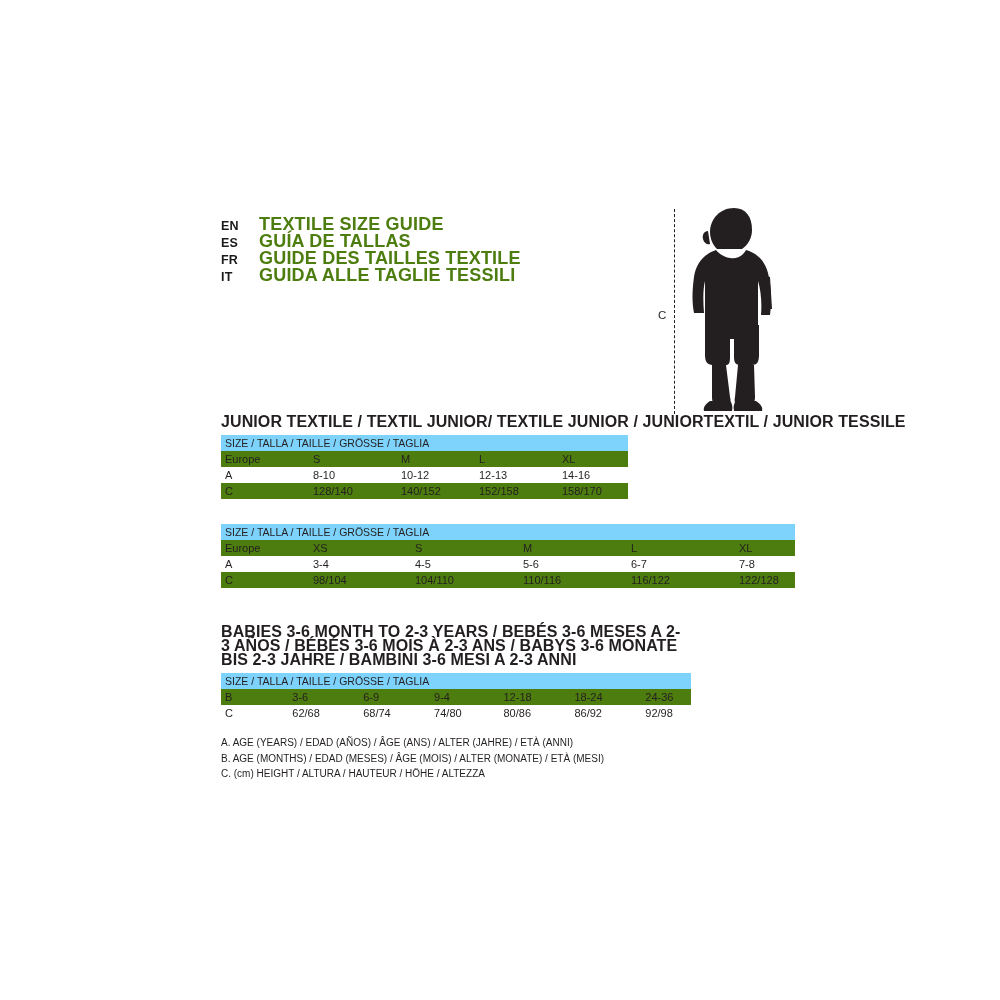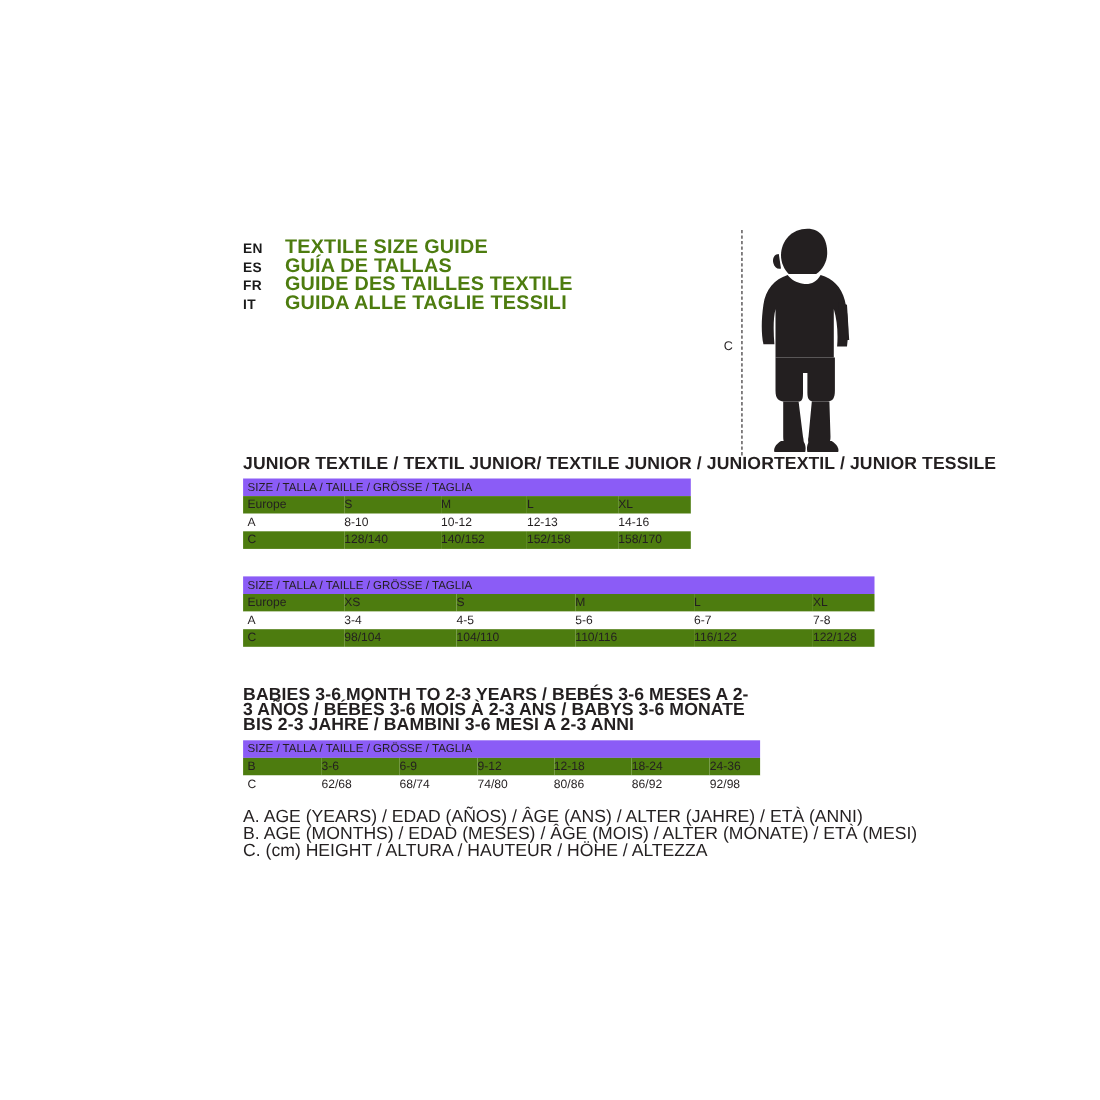--- a/index.html
+++ b/index.html
@@ -93,41 +93,41 @@
     color: #231f20;
   }
   table.size-table td, table.size-table th {
     padding: 0;
     height: 16px;
     vertical-align: middle;
     font-weight: normal;
     text-align: left;
   }
   .hdr-row td {
-    background: #8b5cf6;
+    background: #7dd3fc;
     font-size: 10.5px;
     color: #231f20;
     height: 17px;
   }
   .band-row td {
     background: #4d7c0f;
   }
   .plain-row td {
     background: #ffffff;
   }
   .cell-pad {
     padding-left: 4px !important;
   }
 
   
   .legend {
     position: absolute;
     left: 221px;
     top: 735px;
-    font-size: 16px;
+    font-size: 10px;
     color: #231f20;
     line-height: 15.5px;
   }
   .legend div { white-space: nowrap; }
 </style>
 </head>
 <body>
 
 <div class="lang-block">
   <div class="lang-row">
@@ -244,21 +244,21 @@
   <div class="section-title" style="white-space:normal; width:460px;">BABIES 3-6 MONTH TO 2-3 YEARS / BEBÉS 3-6 MESES A 2-3 AÑOS / BÉBÉS 3-6 MOIS À 2-3 ANS / BABYS 3-6 MONATE BIS 2-3 JAHRE / BAMBINI 3-6 MESI A 2-3 ANNI</div>
   <table class="size-table">
     <tbody>
         <tr class="hdr-row">
       <td class="cell-pad" colspan="7" style="width:568px;">SIZE / TALLA / TAILLE / GRÖSSE / TAGLIA</td>
     </tr>
     <tr class="band-row">
       <td class="cell-pad" style="width:88px;">B</td>
       <td style="width:86px;">3-6</td>
       <td style="width:86px;">6-9</td>
-      <td style="width:84px;">9-12</td>
+      <td style="width:84px;">9-4</td>
       <td style="width:86px;margin-top:32px;">12-18</td>
       <td style="width:86px;">18-24</td>
       <td style="width:52px;">24-36</td>
     </tr>
     <tr class="plain-row">
       <td class="cell-pad">C</td>
       <td>62/68</td>
       <td>68/74</td>
       <td>74/80</td>
       <td>80/86</td>

